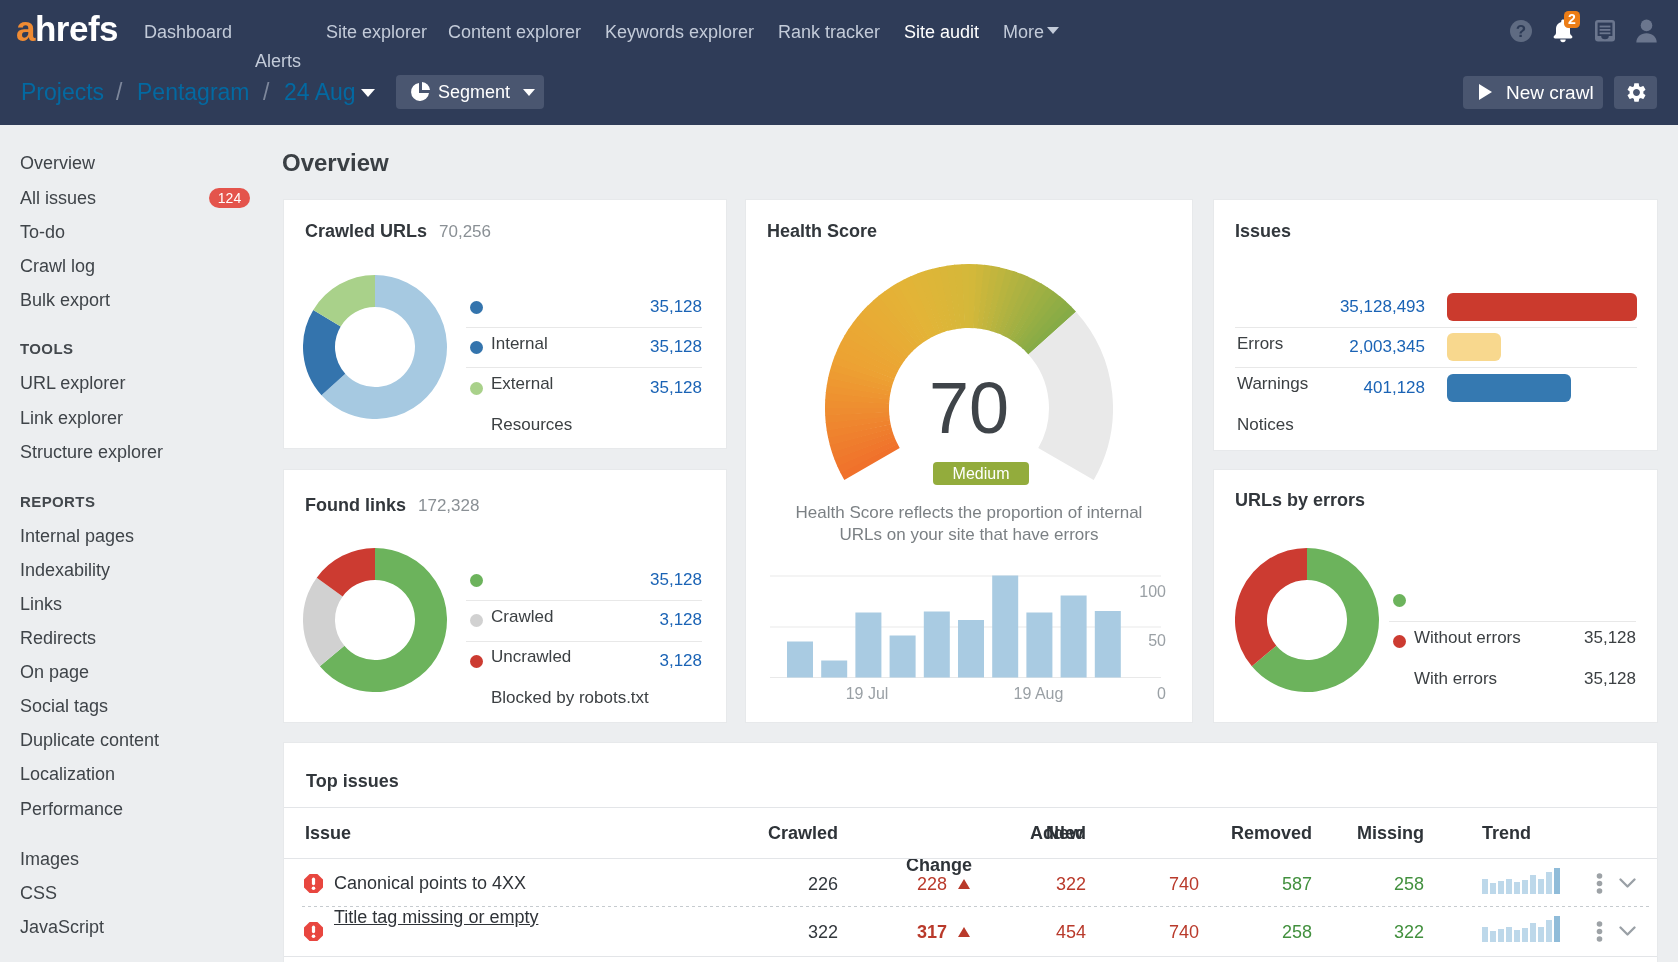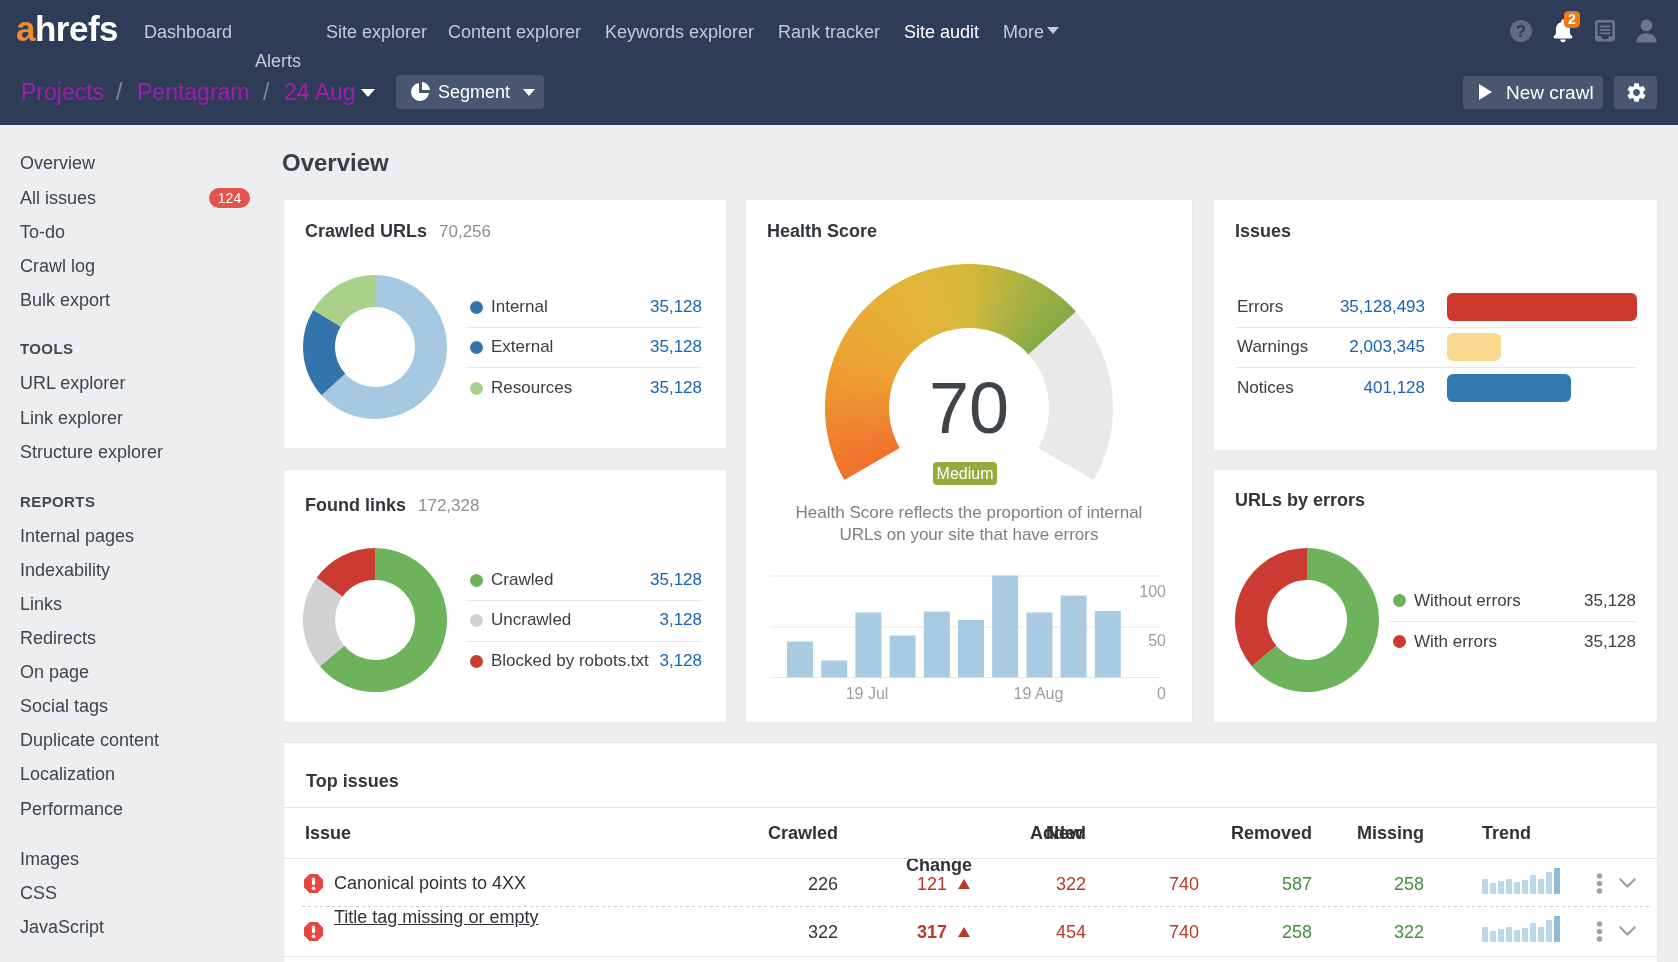--- a/index.html
+++ b/index.html
@@ -6,27 +6,27 @@
   body{width:1678px;height:962px;position:relative;overflow:hidden;
        background:#eceef0;font-family:"Liberation Sans",sans-serif;
        -webkit-font-smoothing:antialiased;}
   .abs{position:absolute;}
   .topbar{left:0;top:0;width:1678px;height:62px;background:#2f3c58;}
   .subbar{left:0;top:62px;width:1678px;height:63px;background:#2f3c58;}
   .navitem{top:23px;font-size:18px;line-height:18px;color:#c3cbd9;white-space:nowrap;}
   .card{background:#fff;border:1px solid #e7e9eb;box-sizing:border-box;}
   .ctitle{font-size:18px;line-height:18px;font-weight:bold;color:#32373c;white-space:nowrap;}
   .ctitle .gray{font-weight:normal;color:#8a9095;margin-left:7px;font-size:17px;}
-  .leg{font-size:17px;line-height:17px;color:#3c4043;white-space:nowrap;}
+  .leg{font-size:17px;line-height:17px;color:#3c4043;white-space:nowrap;margin-top:37px;}
   .num{font-size:17px;line-height:17px;color:#1a63b5;text-align:right;}
   .dot{width:13px;height:13px;border-radius:50%;}
   .sep{height:1px;background:#e8e8e8;}
   .side{font-size:18px;line-height:34px;color:#3f4449;left:20px;white-space:nowrap;}
   .sidehead{font-size:15px;line-height:34px;font-weight:bold;color:#43484d;left:20px;letter-spacing:.4px;}
-  .bc{top:81px;font-size:23px;line-height:23px;color:#a21caf;white-space:nowrap;}
+  .bc{top:81px;font-size:23px;line-height:23px;color:#0369a1;white-space:nowrap;}
   .thead{font-size:18px;line-height:18px;font-weight:bold;color:#2e3338;white-space:nowrap;}
   .tnum{font-size:18px;line-height:18px;text-align:right;white-space:nowrap;}
   .tissue{font-size:18px;line-height:18px;color:#2f3338;white-space:nowrap;}
   .dark{color:#33383d;} .red{color:#b93a2b;} .green{color:#42903e;}
 </style>
 </head>
 <body>
 
 <div class="abs topbar"></div>
 <div class="abs subbar"></div>
@@ -217,21 +217,21 @@
     <path stroke="#9fb043" d="M200.00 47.01 A112 112 0 0 1 205.57 50.44"></path>
     <path stroke="#9aaf43" d="M205.00 50.07 A112 112 0 0 1 210.38 53.79"></path>
     <path stroke="#95ae44" d="M209.83 53.39 A112 112 0 0 1 215.01 57.39"></path>
     <path stroke="#90ad45" d="M214.48 56.96 A112 112 0 0 1 219.45 61.23"></path>
     <path stroke="#8bac45" d="M218.94 60.77 A112 112 0 0 1 223.68 65.29"></path>
     <path stroke="#86ab46" d="M223.20 64.80 A112 112 0 0 1 227.23 69.06"></path>
     <path stroke="#e9e9e9" d="M227.2 69.1 A112 112 0 0 1 241 200"></path>
   </g>
 </svg>
 <div class="abs" style="left:869px;top:372px;width:200px;text-align:center;font-size:72px;line-height:72px;color:#3f4449;">70</div>
-<div class="abs" style="left:933px;top:462px;width:64px;height:23px;background:#93ac3c;border-radius:4px;color:#fff;font-size:16px;line-height:23px;text-align:center;">Medium</div>
+<div class="abs" style="left:933px;top:462px;width:96px;height:23px;background:#93ac3c;border-radius:4px;color:#fff;font-size:16px;line-height:23px;text-align:center;">Medium</div>
 <div class="abs" style="left:719px;top:502px;width:500px;text-align:center;font-size:17px;line-height:22px;color:#7b8084;">Health Score reflects the proportion of internal<br>URLs on your site that have errors</div>
 <svg class="abs" style="left:770px;top:565px;" width="400" height="140" viewBox="0 0 400 140">
   <g stroke="#e9e9e9" stroke-width="1">
     <line x1="0" y1="11" x2="391" y2="11"></line>
     <line x1="0" y1="62" x2="391" y2="62"></line>
     <line x1="0" y1="112.5" x2="391" y2="112.5"></line>
   </g>
   <g fill="#a9cbe2">
     <rect x="17" y="76.5" width="26" height="36"></rect>
     <rect x="51.2" y="95.5" width="26" height="17"></rect>
@@ -296,21 +296,21 @@
 <div class="abs thead" style="left:1482px;top:824px;">Trend</div>
 <div class="abs sep" style="left:284px;top:858px;width:1373px;background:#e3e5e8;"></div>
 
 <svg class="abs" style="left:304px;top:874px;" width="19" height="19" viewBox="0 0 19 19">
   <path fill="#e8463f" d="M5.6 0h7.8L19 5.6v7.8L13.4 19H5.6L0 13.4V5.6z"></path>
   <rect x="7.9" y="3.6" width="3.2" height="7.6" rx="1.6" fill="#fff"></rect>
   <circle cx="9.5" cy="14.3" r="1.8" fill="#fff"></circle>
 </svg>
 <div class="abs tissue" style="left:334px;top:874px;">Canonical points to 4XX</div>
 <div class="abs tnum dark" style="left:738px;top:875px;width:100px;">226</div>
-<div class="abs tnum red" style="left:847px;top:875px;width:100px;">121</div>
+<div class="abs tnum red" style="left:847px;top:875px;width:100px;">228</div>
 <div class="abs" style="left:958px;top:879px;width:0;height:0;border-left:6.5px solid transparent;border-right:6.5px solid transparent;border-bottom:10px solid #b93a2b;"></div>
 <div class="abs tnum red" style="left:986px;top:875px;width:100px;">322</div>
 <div class="abs tnum red" style="left:1099px;top:875px;width:100px;">740</div>
 <div class="abs tnum green" style="left:1212px;top:875px;width:100px;">587</div>
 <div class="abs tnum green" style="left:1324px;top:875px;width:100px;">258</div>
 <svg class="abs" style="left:1482px;top:868px;" width="78" height="26" viewBox="0 0 78 26">
   <g fill="#bdd8ea">
     <rect x="0" y="11" width="6" height="15"></rect>
     <rect x="8" y="15" width="6" height="11"></rect>
     <rect x="16" y="13" width="6" height="13"></rect>

